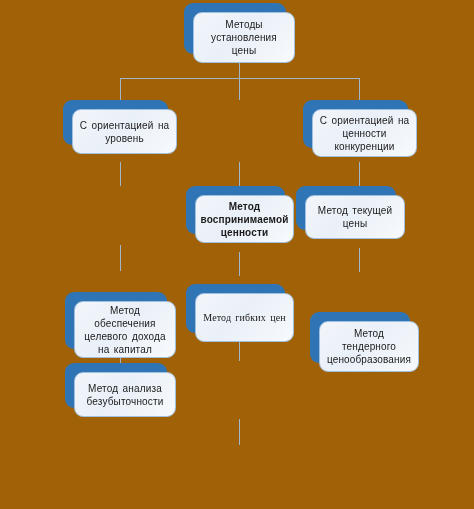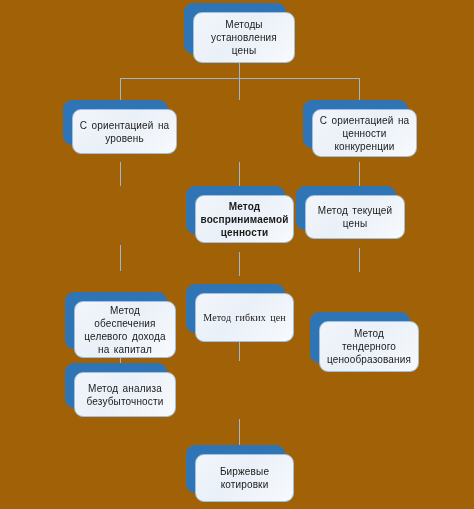--- a/index.html
+++ b/index.html
@@ -126,18 +126,14 @@
     <div class="shadow"></div>
     <div class="face">Метод тендерного ценообразования</div>
   </div>
 
   <div class="node" style="left:65px; top:363px; width:102px; height:45px;">
     <div class="shadow"></div>
     <div class="face">Метод анализа безубыточности</div>
   </div>
 
 
-  <div class="node" style="left:186px; top:445px; width:99px; height:48px;">
-    <div class="shadow"></div>
-    <div class="face">Биржевые котировки</div>
-  </div>
 
 </div>
 
 </body></html>

